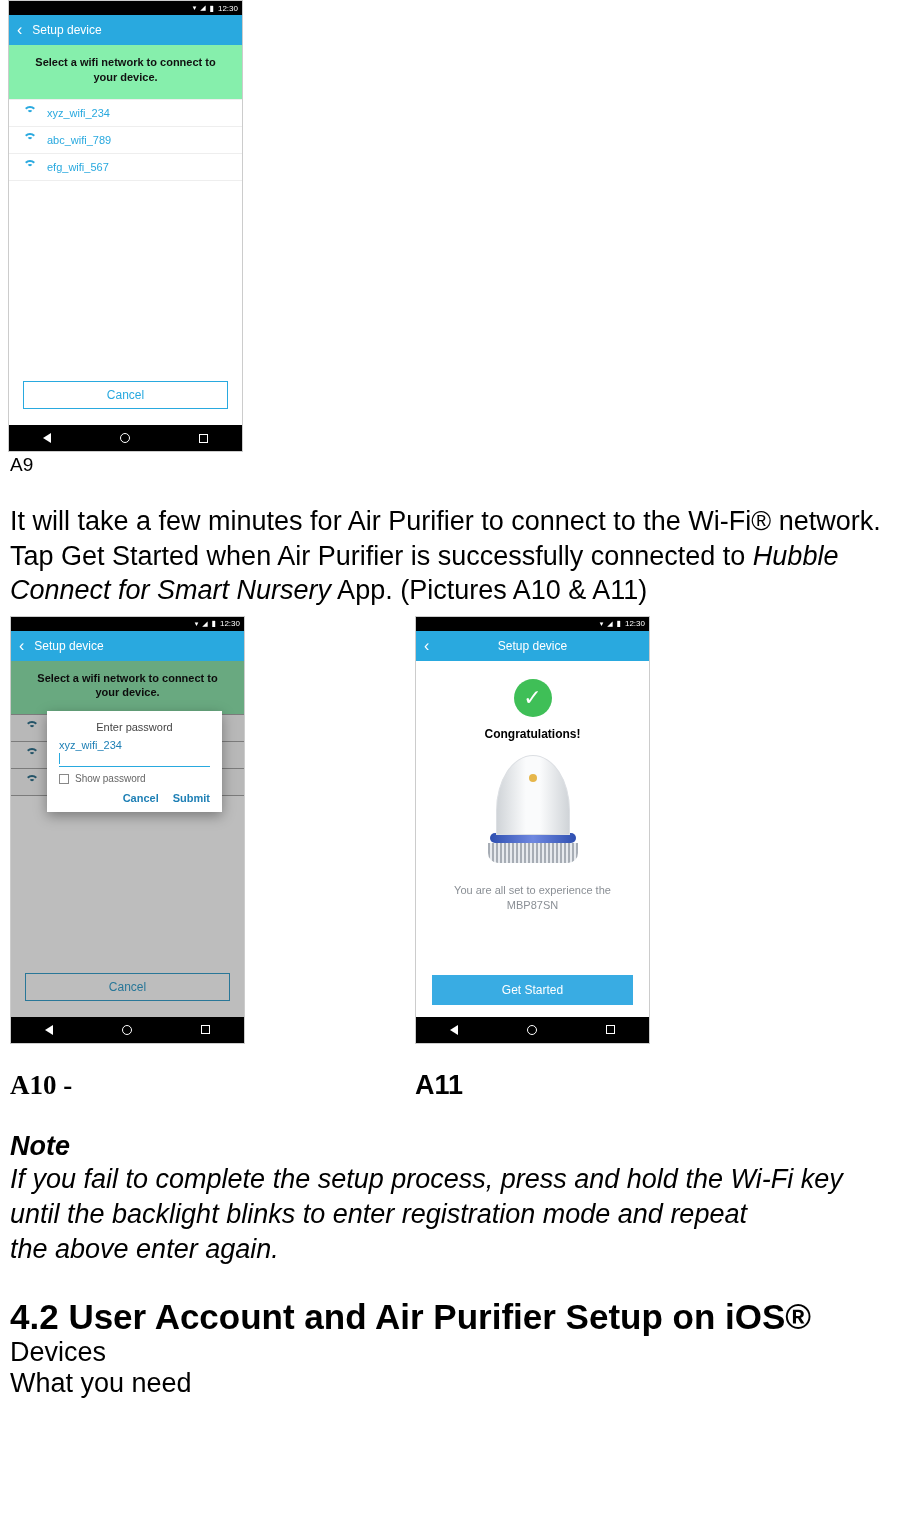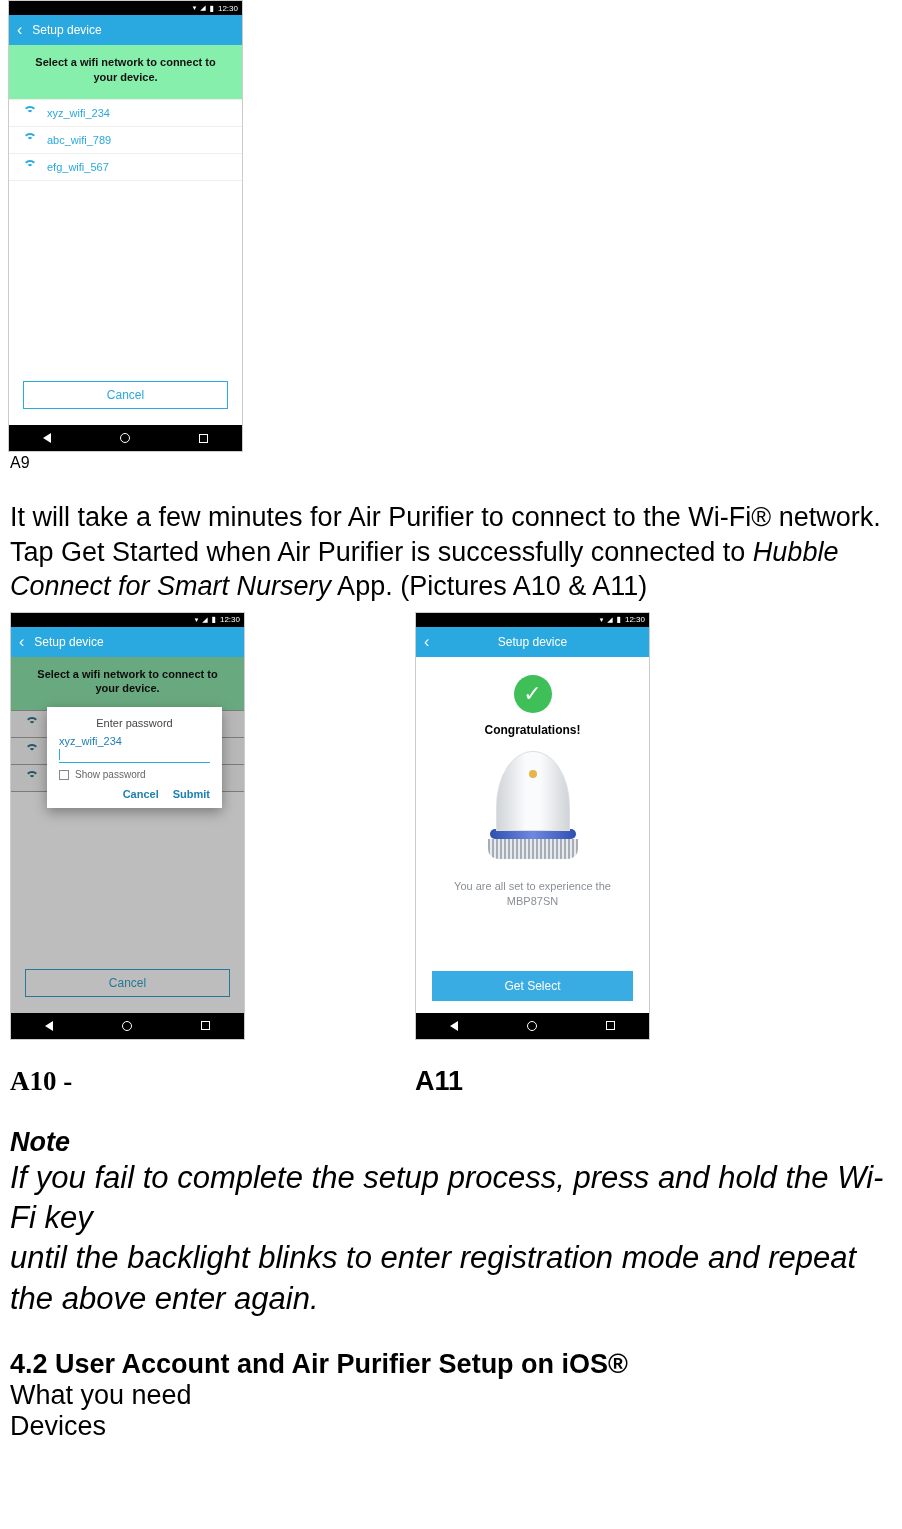--- a/index.html
+++ b/index.html
@@ -172,29 +172,29 @@
     width:90px; height:20px;
     background:repeating-linear-gradient(90deg,#a7adb5 0 2px,#e7eaee 2px 4px);
     border-bottom-left-radius:10px; border-bottom-right-radius:10px;
   }
   .ready-text { color:#8a8f95; font-size:11px; text-align:center; margin-top:18px; line-height:1.4; }
   .get-started-btn {
     margin-top:auto; width:100%; background:#39ace3; color:#fff; text-align:center; padding:8px 0; font-size:12px;
   }
 
   
-  .cap-small { font-size:16px; margin:2px 0 0 2px; }
+  .cap-small { font-size:19px; margin:2px 0 0 2px; }
   .para { font-size:27px; line-height:1.28; margin:28px 0 8px 2px; }
   .para .ital { font-style:italic; }
   .row-figs { display:flex; gap:170px; padding-left:2px; }
   .fig-labels { display:flex; margin:26px 0 0 2px; font-size:27px; font-weight:bold; }
   .fig-labels .lblA10 { width:405px;font-family:Liberation Serif, serif; }
   .note-head { font-style:italic; font-weight:bold; font-size:27px; margin:30px 0 0 2px; }
-  .note-body { font-style:italic; font-size:31px; line-height:1.3; margin:0 0 0 2px; max-width:890px; }
-  .sec-head { font-weight:bold; font-size:27px; margin:30px 0 0 2px; }
+  .note-body { font-style:italic; font-size:27px; line-height:1.3; margin:0 0 0 2px; max-width:890px; }
+  .sec-head { font-weight:bold; font-size:35px; margin:30px 0 0 2px; }
   .plain { font-size:27px; margin:0 0 0 2px; }
 </style>
 </head>
 <body>
 
 <div class="page">
 
   <div class="phone ph-tall">
     <div class="status-bar">
       <span class="tri">▾</span>
@@ -308,21 +308,21 @@
         <div class="congrats-text">Congratulations!</div>
         <div class="purifier">
           <div class="top"></div>
           <div class="band"></div>
           <div class="base"></div>
         </div>
         <div class="ready-text">
           <span>You are all set to experience the</span><br>
           <span>MBP87SN</span>
         </div>
-        <div class="get-started-btn">Get Select</div>
+        <div class="get-started-btn">Get Started</div>
       </div>
       <div class="nav-bar">
         <span class="nav-tri"></span>
         <span class="nav-circ"></span>
         <span class="nav-sq"></span>
       </div>
     </div>
   </div>
 
   <div class="fig-labels">
@@ -331,16 +331,16 @@
   </div>
 
   <div class="note-head">Note</div>
   <div class="note-body">
     <span>If you fail to complete the setup process, press and hold the Wi-Fi key</span><br>
     <span>until the backlight blinks to enter registration mode and repeat</span><br>
     <span>the above enter again.</span>
   </div>
 
   <div class="sec-head">4.2 User Account and Air Purifier Setup on iOS®</div>
+  <div class="plain">Devices</div>
   <div class="plain">What you need</div>
-  <div class="plain">Devices</div>
 
 </div>
 
 </body></html>

